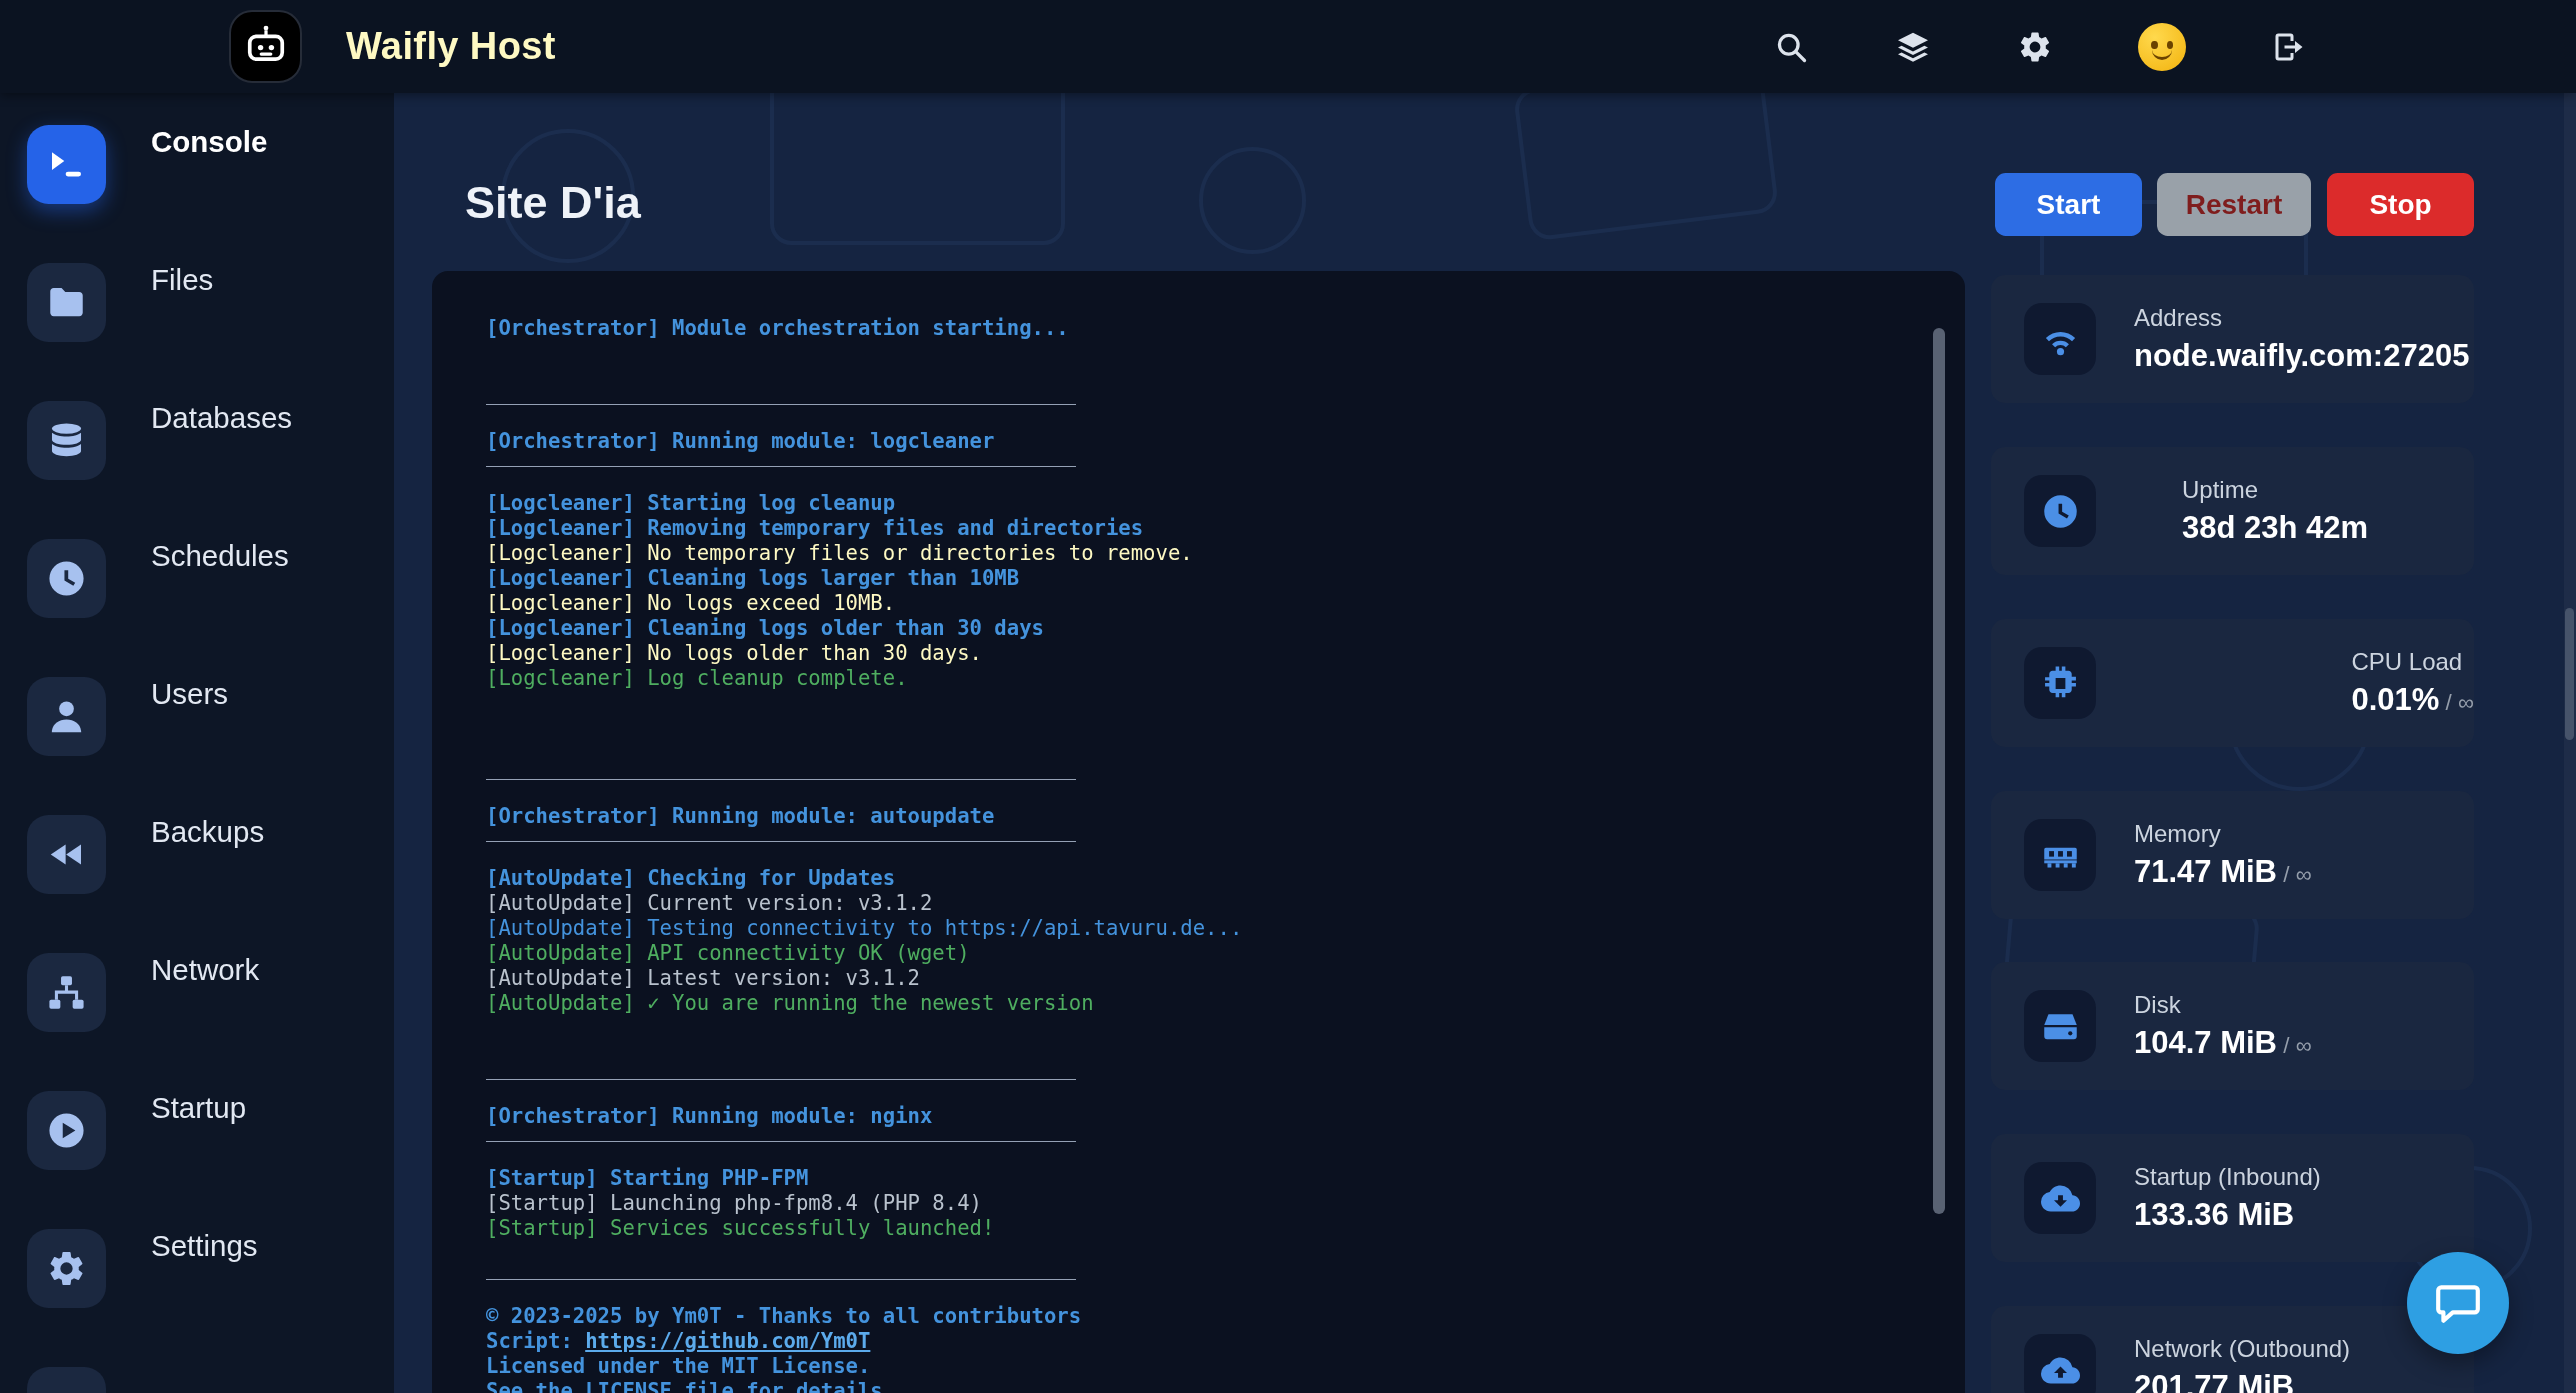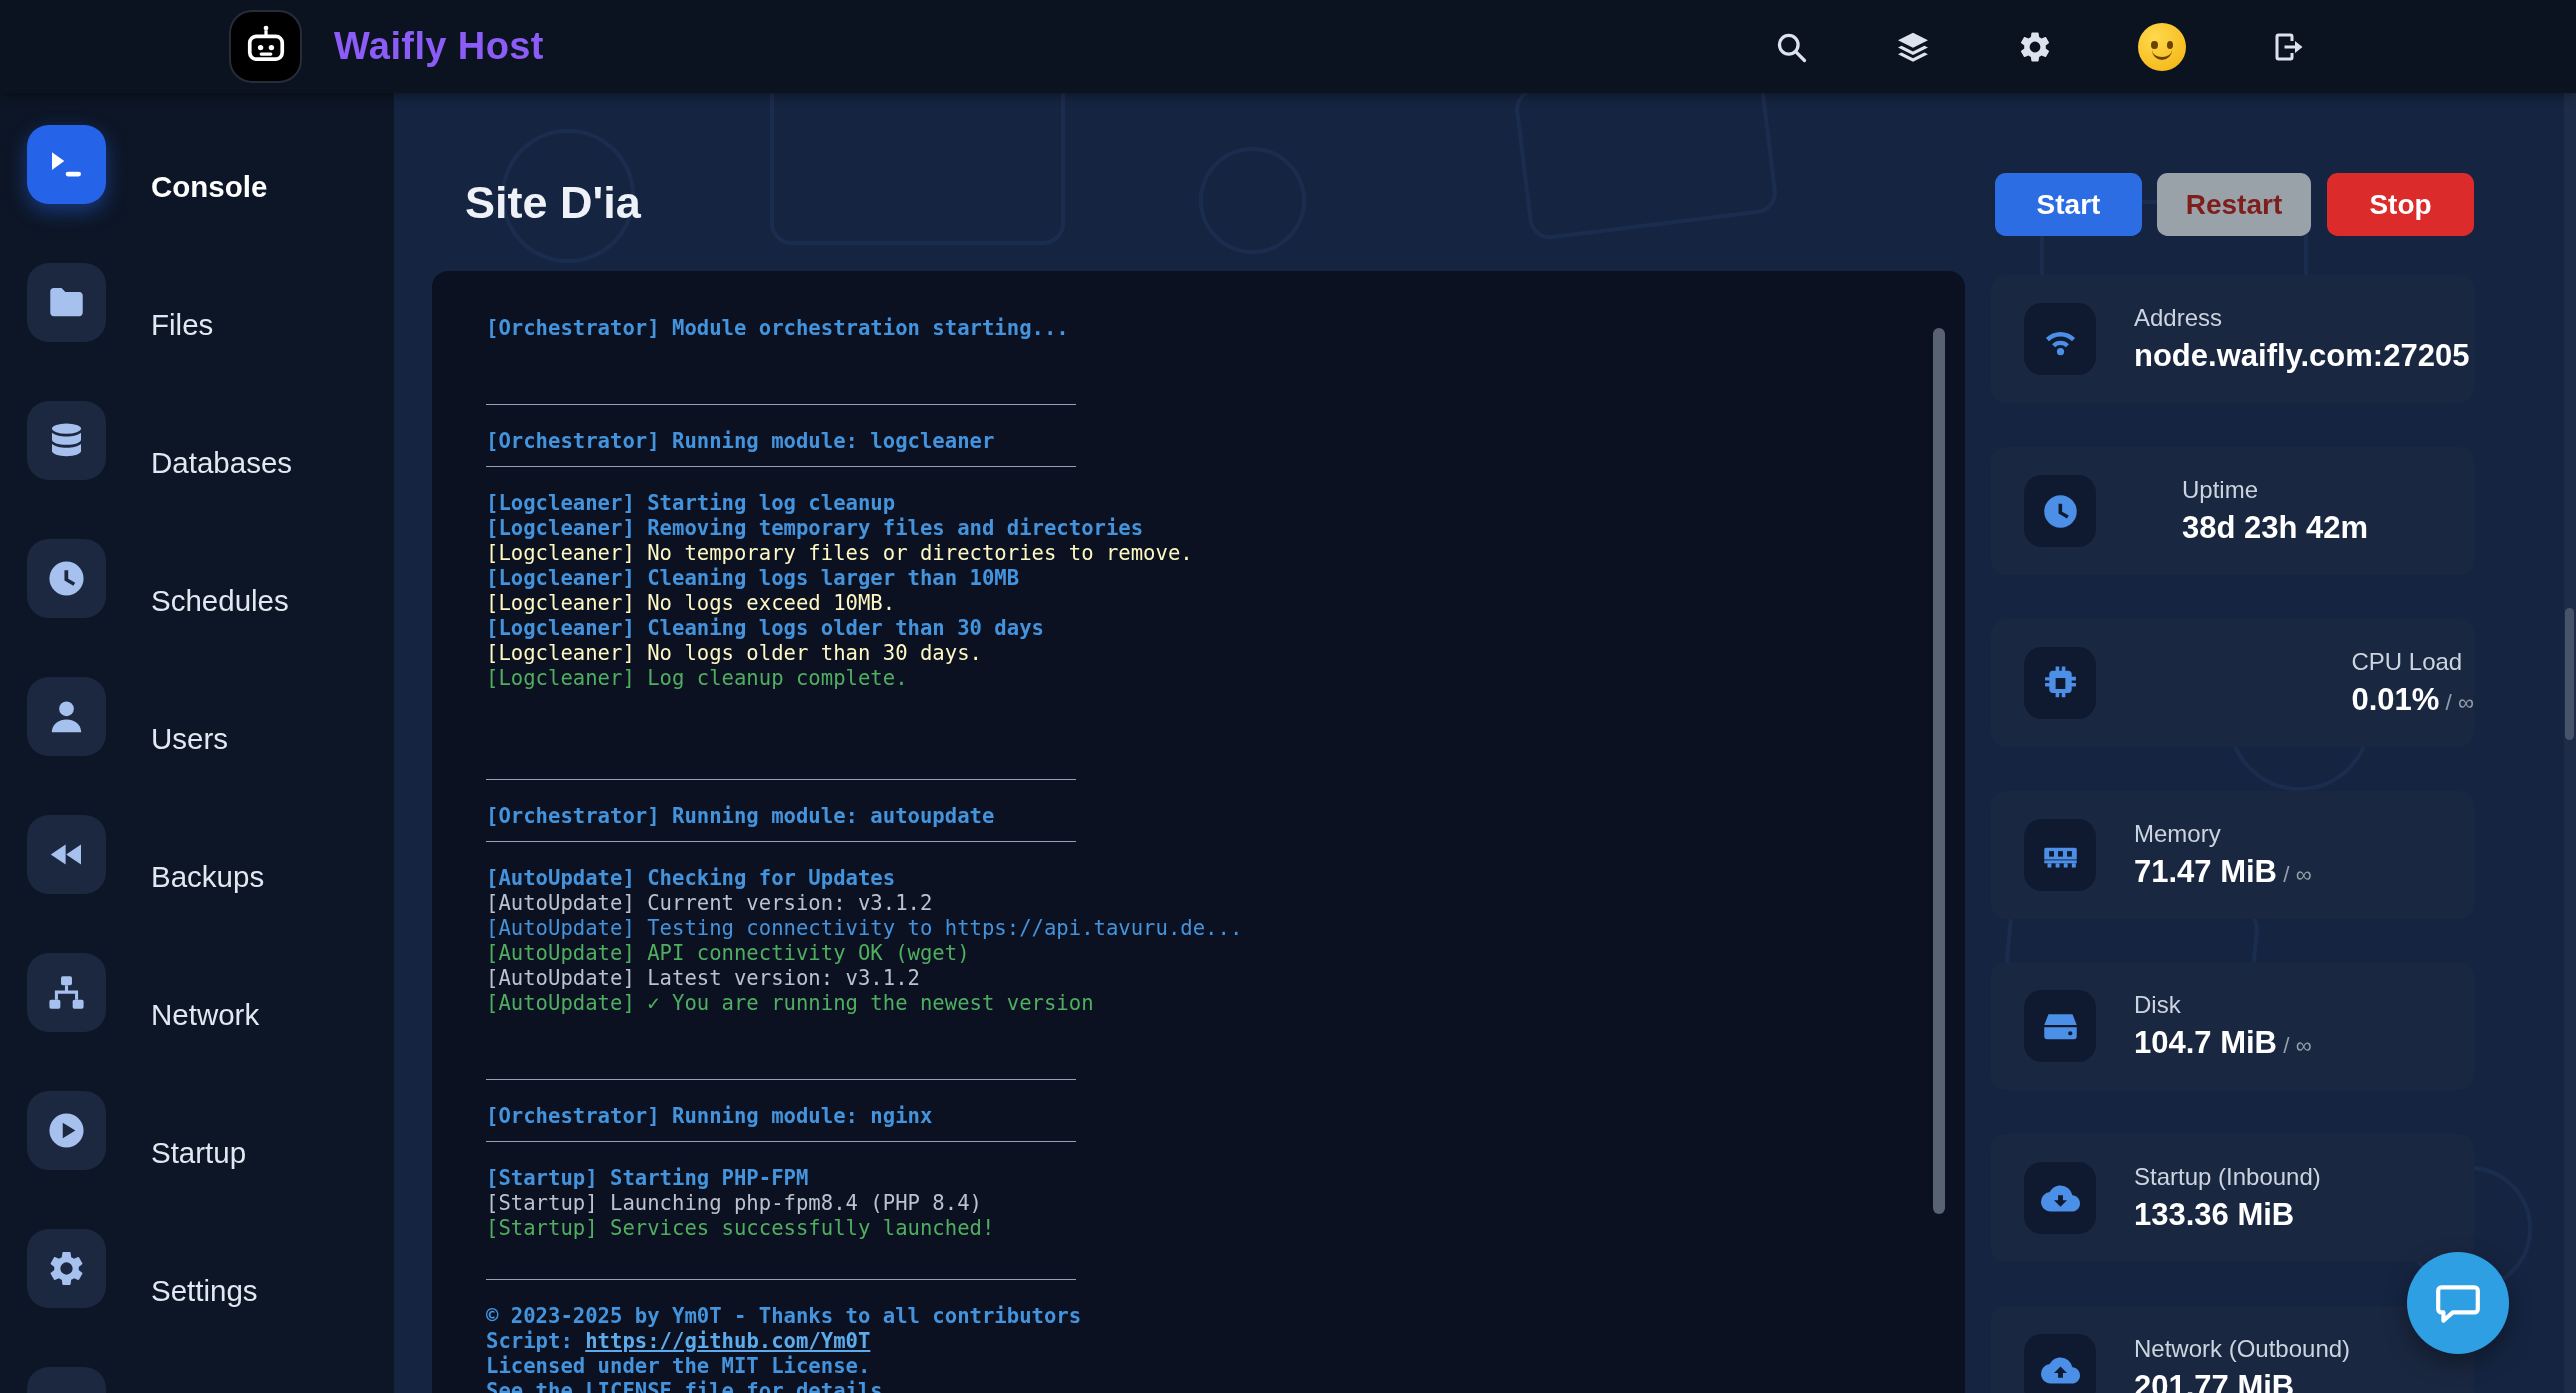--- a/index.html
+++ b/index.html
@@ -4,32 +4,32 @@
 <style>
   *{margin:0;padding:0;box-sizing:border-box}
   html,body{background:#070b14}
   body{width:2576px;height:1394px;font-family:"Liberation Sans",sans-serif}
   .screen{position:relative;width:2576px;height:1394px;overflow:hidden;background:#0d1727}
 
   
   .topbar{position:absolute;top:0;left:0;right:0;height:93px;background:#0b1321;display:flex;align-items:center;z-index:40;box-shadow:0 2.7px 10.7px rgba(0,0,0,.45)}
   .logo{width:73px;height:73px;border-radius:23px;background:#000;margin-left:229px;display:flex;align-items:center;justify-content:center;border:2.7px solid #262c38;cursor:pointer;flex:none}
   .logo svg{width:52px;height:52px}
-  .app-title{margin-left:32px;font-size:38px;font-weight:bold;color:#8b5cf6;letter-spacing:0.4px}
+  .app-title{margin-left:44px;font-size:38px;font-weight:bold;color:#fef9c3;letter-spacing:0.4px}
   .topbar-actions{margin-left:auto;margin-right:268px;display:flex;align-items:center;gap:84px}
   .tb-icon{width:38px;height:38px;color:#dde3ec;display:flex;align-items:center;justify-content:center;cursor:pointer}
   .tb-icon svg{width:36px;height:36px}
   .avatar{width:48px;height:48px;border-radius:50%;background:radial-gradient(circle at 35% 30%,#ffd94d,#f2b20d);position:relative;cursor:pointer;flex:none}
   .av-eye{position:absolute;top:18px;width:6.3px;height:8px;border-radius:50%;background:#6b4300}
   .av-eye.l{left:13.4px}.av-eye.r{left:29px}
   .av-mouth{position:absolute;left:14.3px;top:27px;width:19.7px;height:10.7px;border-bottom:3.6px solid #6b4300;border-radius:0 0 10.7px 10.7px}
 
   
   .sidebar{position:absolute;top:93px;left:0;width:394px;bottom:0;background:#0d1626;z-index:30;padding-top:32px;overflow:hidden}
-  .side-item{display:flex;align-items:flex-end;height:79px;margin:0 0 59px 27px;cursor:pointer}
+  .side-item{display:flex;align-items:flex-start;height:79px;margin:0 0 59px 27px;cursor:pointer}
   .side-icon{width:79px;height:79px;border-radius:21.5px;background:#1b2840;color:#a7c1ef;display:flex;align-items:center;justify-content:center;flex:none}
   .side-icon svg{width:41px;height:41px}
   .side-item.active .side-icon{background:#2563e8;color:#fff;box-shadow:0 7.2px 19.7px rgba(37,99,232,.45)}
   .side-label{margin-left:45px;font-size:29.5px;color:#e2e8f2;font-weight:500}
   .side-item.active .side-label{color:#fff;font-weight:600}
 
   
   .main-bg{position:absolute;top:93px;left:394px;right:0;bottom:0;background:#152441;overflow:hidden;z-index:1}
   .doodle{position:absolute;border:4.5px solid rgba(120,170,255,.07);border-radius:21.5px}
   .doodle.circle{border-radius:50%}

